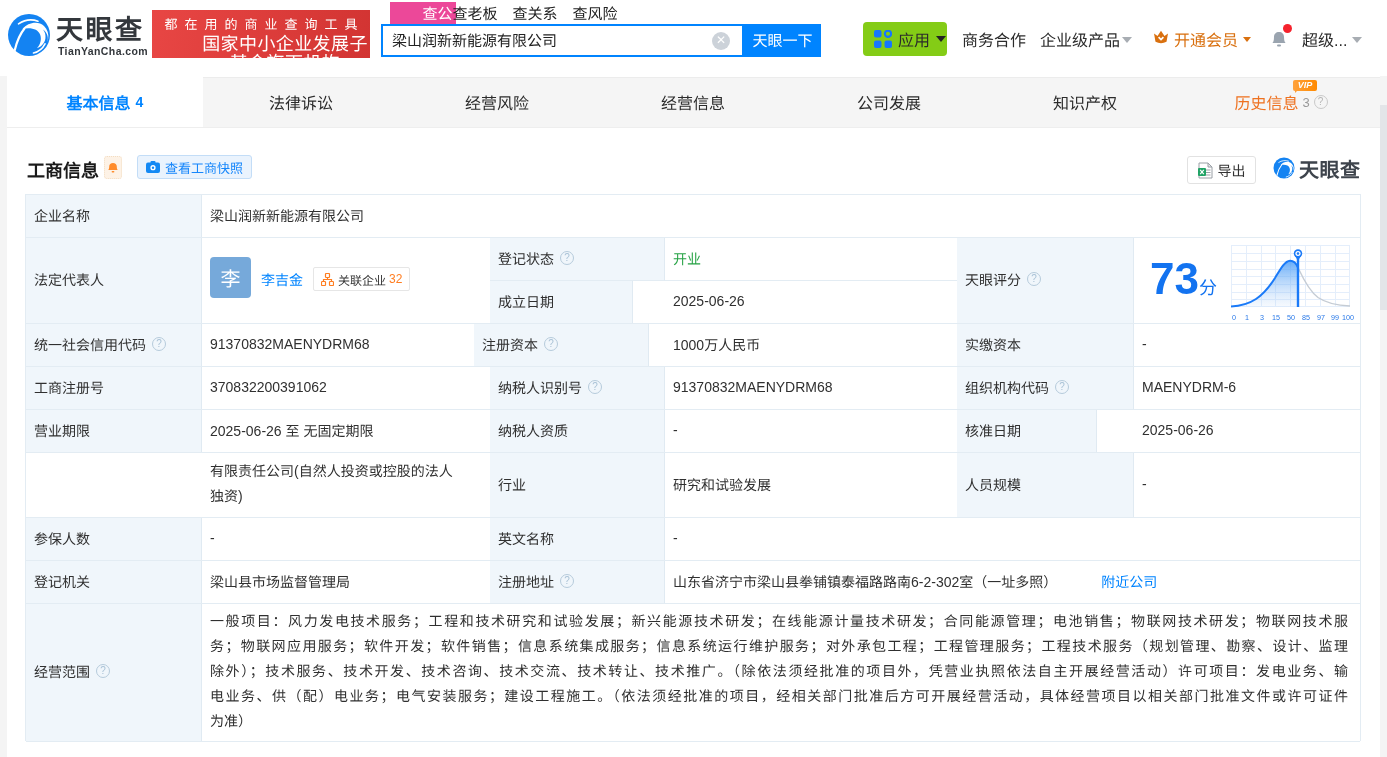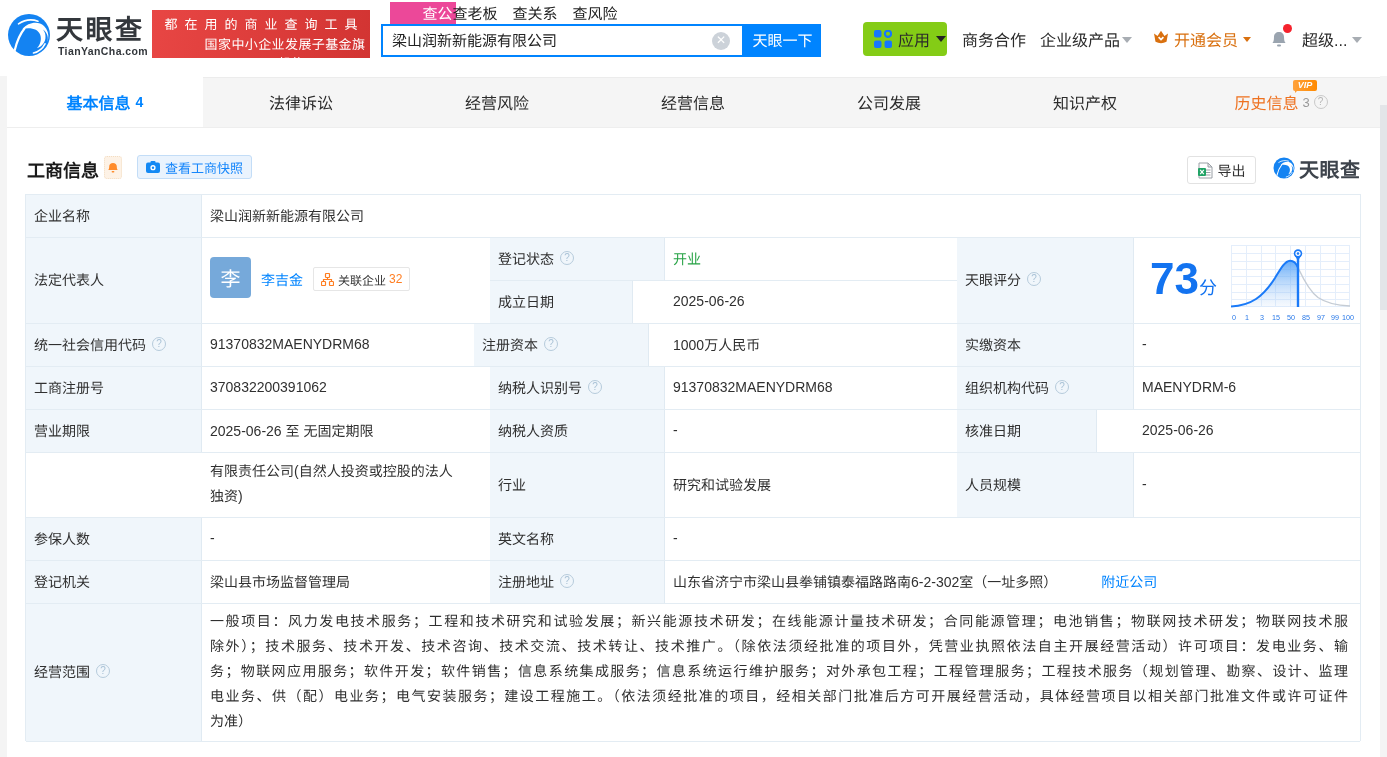--- a/index.html
+++ b/index.html
@@ -5,21 +5,21 @@
 *{margin:0;padding:0;box-sizing:border-box;}
 html,body{width:1387px;height:757px;background:#fff;font-family:"Liberation Sans",sans-serif;overflow:hidden;position:relative;}
 .abs{position:absolute;}
 .flex{display:flex;align-items:center;}
 
 #hdr{left:0;top:0;width:1387px;height:76px;background:#fff;}
 #logo-txt{left:56px;top:16px;font-size:27px;line-height:28px;font-weight:bold;color:#33373c;letter-spacing:2.5px;}
 #logo-sub{left:58px;top:45px;font-size:10.5px;font-weight:bold;color:#33373c;letter-spacing:0.4px;}
 #redbox{left:152px;top:10px;width:218px;height:48px;background:linear-gradient(100deg,#e84644,#d23432);color:#fff;text-align:center;padding-top:5px;}
 #redbox .l1{font-size:13px;letter-spacing:7px;line-height:20px;margin-left:7px;}
-#redbox .l2{font-size:13px;letter-spacing:0.4px;line-height:19px;padding-left:48px;}
+#redbox .l2{font-size:18px;letter-spacing:0.4px;line-height:19px;padding-left:48px;}
 
 .stab{position:absolute;top:2px;height:24px;line-height:24px;font-size:15px;color:#222;text-align:center;}
 #stab1{left:390px;width:66px;background:#ec4899;color:#fff;padding-left:29px;}
 #sinput{left:381px;top:24px;width:363px;height:33px;border:2px solid #0084ff;background:#fff;font-size:15px;color:#222;line-height:29px;padding-left:9px;}
 #sbtn{left:744px;top:24px;width:77px;height:33px;background:#0084ff;color:#fff;font-size:15px;text-align:center;line-height:33px;}
 #sclear{left:712px;top:32px;width:18px;height:18px;border-radius:50%;background:#ccd2d9;color:#fff;font-size:12px;text-align:center;line-height:17px;}
 
 #appbox{left:863px;top:22px;width:84px;height:34px;background:#84cc16;border-radius:4px;white-space:nowrap;}
 .hmenu{font-size:16px;color:#2b2b2b;}
 .tri-dn{display:inline-block;width:0;height:0;border-left:5px solid transparent;border-right:5px solid transparent;border-top:6px solid #222;}
@@ -272,19 +272,19 @@
   <div class="lc" style="left:0;width:176px">登记机关</div>
   <div class="vc" style="left:176px;width:288px">梁山县市场监督管理局</div>
   <div class="lc" style="left:464px;width:175px">注册地址<span class="qm">?</span></div>
   <div class="vc" style="left:639px;width:697px">山东省济宁市梁山县拳铺镇泰福路路南6-2-302室（一址多照）<span class="blue" style="margin-left:44px">附近公司</span></div>
  </div>
 
  <div class="row" style="height:138px">
   <div class="lc" style="left:0;width:176px">经营范围<span class="qm">?</span></div>
   <div class="vc" id="scope" style="left:176px;width:1160px;display:block;padding:5px 14px 0 8px;line-height:25px;">
    <div class="jl">一般项目：风力发电技术服务；工程和技术研究和试验发展；新兴能源技术研发；在线能源计量技术研发；合同能源管理；电池销售；物联网技术研发；物联网技术服</div>
+   <div class="jl">务；物联网应用服务；软件开发；软件销售；信息系统集成服务；信息系统运行维护服务；对外承包工程；工程管理服务；工程技术服务（规划管理、勘察、设计、监理</div>
    <div class="jl">除外）；技术服务、技术开发、技术咨询、技术交流、技术转让、技术推广。（除依法须经批准的项目外，凭营业执照依法自主开展经营活动）许可项目：发电业务、输</div>
-   <div class="jl">务；物联网应用服务；软件开发；软件销售；信息系统集成服务；信息系统运行维护服务；对外承包工程；工程管理服务；工程技术服务（规划管理、勘察、设计、监理</div>
    <div class="jl">电业务、供（配）电业务；电气安装服务；建设工程施工。（依法须经批准的项目，经相关部门批准后方可开展经营活动，具体经营项目以相关部门批准文件或许可证件</div>
    <div>为准）</div>
   </div>
  </div>
 </div>
 
 </body></html>

